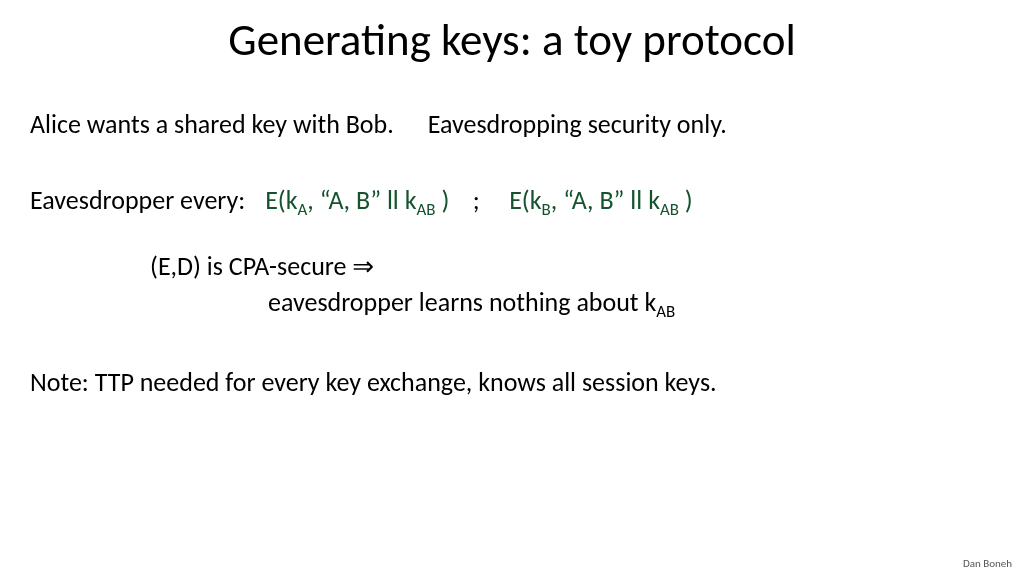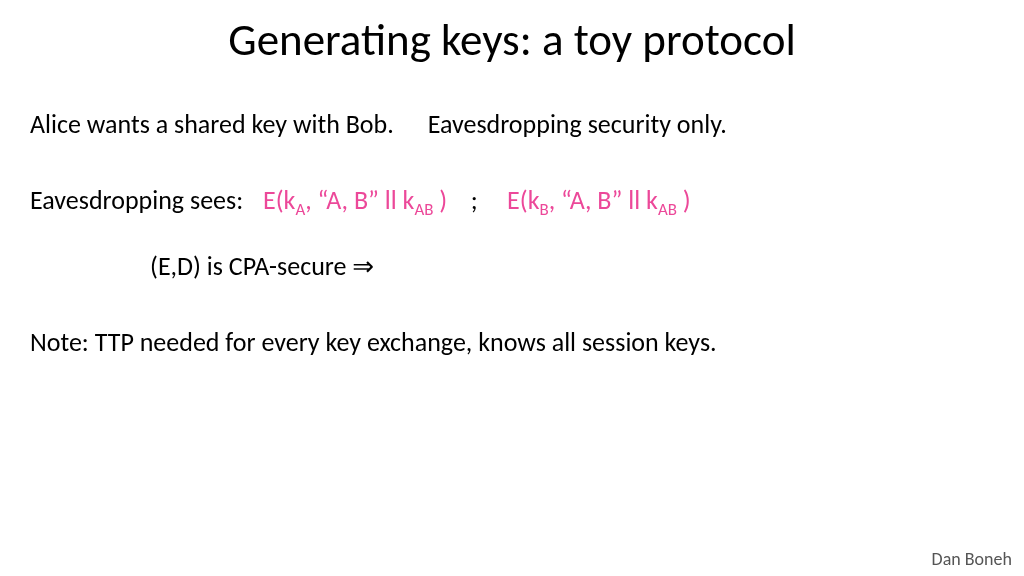--- a/index.html
+++ b/index.html
@@ -7,53 +7,56 @@
   .slide { position: relative; width: 1024px; height: 576px; }
   .title { position: absolute; top: 12px; left: 0; width: 1024px; text-align: center; font-size: 45px; font-weight: 400; }
   .body { position: absolute; top: 108px; left: 30px; right: 30px; font-size: 26px; }
   .line { white-space: nowrap; }
   .mt-lg { margin-top: 44px; }
   .mt-md { margin-top: 30px; }
   .mt-sm { margin-top: 4px; }
   .mt-sm2 { margin-top: 20px; }
   .pl1 { padding-left: 120px; }
   .pl2 { padding-left: 238px; }
-  .red { color: #ec4899; }
+  .red { color: #14532d; }
   sub { font-size: 0.65em; vertical-align: sub; }
   .gap { display: inline-block; width: 28px; }
   .gap-sm { display: inline-block; width: 14px; }
-  .footer { position: absolute; bottom: 6px; right: 12px; font-size: 18px; color: #555; }
+  .footer { position: absolute; bottom: 6px; right: 12px; font-size: 11px; color: #555; }
 </style>
 </head>
 <body>
 
 <div class="slide">
 
   <div class="title">Generating keys: a toy protocol</div>
 
   <div class="body">
 
     <div class="line">
       <span>Alice wants a shared key with Bob.</span><span class="gap"></span>
       <span>Eavesdropping security only.</span>
     </div>
 
     <div class="line mt-lg">
-      <span>Eavesdropping sees:</span><span class="gap-sm"></span>
+      <span>Eavesdropper every:</span><span class="gap-sm"></span>
       <span class="red">
         <span>E(k</span><sub>A</sub><span>,    “A, B” ll k</span><sub>AB</sub><span> )</span>
       </span>
       <span>&nbsp;&nbsp;&nbsp;<span>;</span>&nbsp;&nbsp;&nbsp;&nbsp;</span>
       <span class="red">
         <span>E(k</span><sub>B</sub><span>,    “A, B” ll k</span><sub>AB</sub><span> )</span>
       </span>
     </div>
 
     <div class="line mt-md pl1">(E,D) is CPA-secure  ⇒</div>
 
+    <div class="line mt-sm pl2">
+      <span>eavesdropper learns nothing about k</span><sub>AB</sub>
+    </div>
 
     <div class="line mt-lg">Note:  TTP needed for every key exchange,   knows all session keys.</div>
 
 
   </div>
 
   <div class="footer">Dan Boneh</div>
 
 </div>
 

